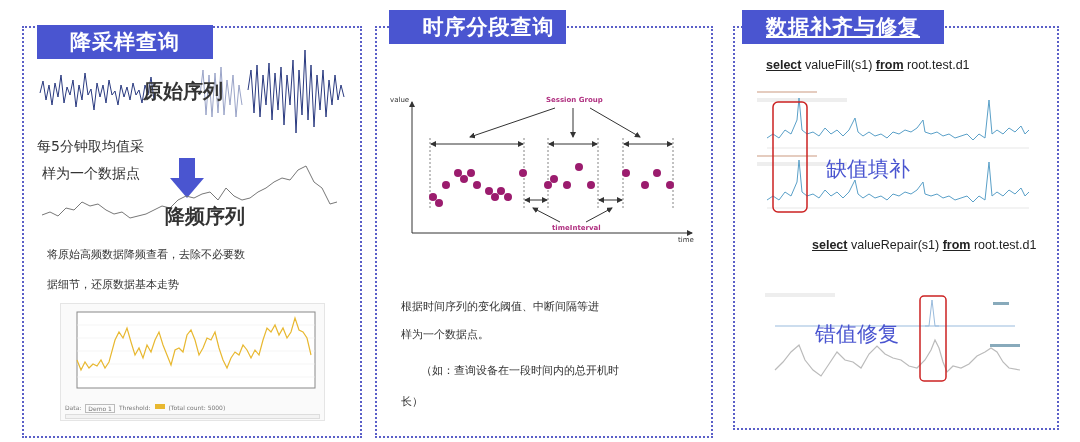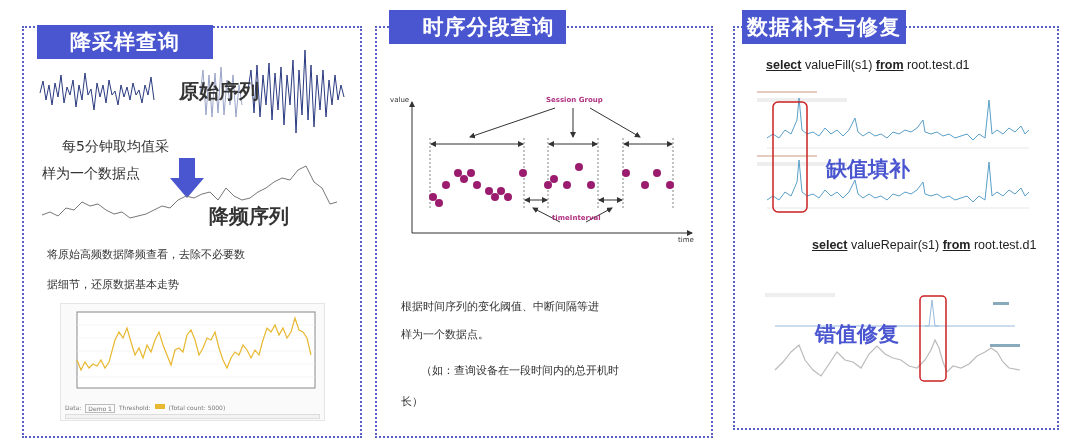--- a/index.html
+++ b/index.html
@@ -5,52 +5,52 @@
   * { box-sizing: border-box; margin: 0; padding: 0; }
   html, body { width: 1080px; height: 442px; background: #ffffff; overflow: hidden; }
   body { position: relative; font-family: "DejaVu Sans", "Liberation Sans", sans-serif; color: #333; }
   .panel { position: absolute; border: 2px dotted #5a5fc8; background: #fff; }
   .title-tab {
     position: absolute; background: #4a55d0; color: #fff; font-weight: bold;
     font-size: 21px; display: flex; align-items: center; justify-content: center;
     letter-spacing: 1px;
   }
   .txt { position: absolute; font-size: 11px; color: #333; line-height: 1.75; }
-  .big-label { position: absolute; font-weight: bold; color: #333; font-size: 20px; margin-left: 36px; }
-  .blue-label { position: absolute; font-weight: bold; color: #4a55d0; font-size: 21px; }
+  .big-label { position: absolute; font-weight: bold; color: #333; font-size: 20px; }
+  .blue-label { position: absolute; font-weight: normal; color: #4a55d0; font-size: 21px; }
   .code { position: absolute; font-family: "Liberation Sans", sans-serif; font-size: 12.5px; color: #222; }
   .code b { font-weight: bold; text-decoration: underline; }
   svg { position: absolute; overflow: visible; }
   .mini-chart { position: absolute; background: #fafafa; border: 1px solid #e5e5e5; }
 </style>
 </head>
 <body>
 
 <div class="panel" style="left:22px;top:26px;width:340px;height:412px;"></div>
 <div class="title-tab" style="left:37px;top:10px;width:176px;height:34px;margin-top:15px;">降采样查询</div>
 
 <svg style="left:40px;top:45px;" width="305" height="95" viewBox="0 0 305 95">
   <polyline fill="none" stroke="#2a3a80" stroke-width="1" points="0,48 3,36 6,55 9,40 12,60 15,38 18,52 21,30 24,58 27,42 30,50 33,35 36,62 39,40 42,55 45,28 48,50 51,44 54,65 57,38 60,52 63,40 66,58 69,35 72,50 75,46 78,60 81,40 84,52 87,42 90,55 93,38 96,50 99,45 102,58 105,40 108,50 111,32 114,55"></polyline>
   <polyline fill="none" stroke="#9aa4c8" stroke-width="1" points="160,50 163,25 166,70 169,30 172,72 175,28 178,68 181,22 184,70 187,35 190,60 193,30 196,72 199,40 202,60"></polyline>
   <polyline fill="none" stroke="#2a3a80" stroke-width="1" points="208,45 211,25 214,68 217,20 220,72 223,30 226,60 229,18 232,75 235,28 238,65 241,22 244,80 247,30 250,60 253,15 256,88 259,25 262,70 265,5 268,75 271,20 274,82 277,30 280,65 283,25 286,72 289,35 292,60 295,30 298,55 301,40 304,52"></polyline>
 </svg>
 <div class="big-label" style="left:143px;top:78px;">原始序列</div>
 
-<div class="txt" style="left:37px;top:134px;font-size:14px;margin-left:25px;">每5分钟取均值采</div>
+<div class="txt" style="left:37px;top:134px;font-size:14px;">每5分钟取均值采</div>
 <div class="txt" style="left:42px;top:161px;font-size:14px;">样为一个数据点</div>
 
 <svg style="left:170px;top:158px;" width="34" height="40" viewBox="0 0 34 40">
   <rect x="9" y="0" width="16" height="20" fill="#4a55d0"></rect>
   <polygon points="0,20 34,20 17,40" fill="#4a55d0"></polygon>
 </svg>
 
 <svg style="left:42px;top:160px;" width="295" height="65" viewBox="0 0 295 65">
   <polyline fill="none" stroke="#777" stroke-width="1" points="0,55 8,52 16,56 24,48 32,50 40,42 48,46 56,44 64,50 72,54 80,52 88,58 96,56 104,54 112,50 120,46 128,48 136,40 144,36 152,38 160,34 168,32 176,40 184,28 192,36 200,40 208,38 216,32 224,28 232,22 240,18 248,20 256,10 264,6 272,22 280,28 288,44 295,42"></polyline>
 </svg>
-<div class="big-label" style="left:138px;top:203px;padding-left:35px;">降频序列</div>
+<div class="big-label" style="left:130px;top:203px;padding-left:35px;">降频序列</div>
 
 <div class="txt" style="left:47px;top:245px;">将原始高频数据降频查看，去除不必要数</div>
 <div class="txt" style="left:47px;top:275px;">据细节，还原数据基本走势</div>
 
 <div class="mini-chart" style="left:60px;top:303px;width:265px;height:118px;">
   <svg style="left:6px;top:6px;" width="250" height="84" viewBox="0 0 250 84">
     <rect x="10" y="2" width="238" height="76" fill="#fff" stroke="#888" stroke-width="1"></rect>
     <g stroke="#eee" stroke-width="0.6">
       <line x1="10" y1="15" x2="248" y2="15"></line>
         <line x1="10" y1="28" x2="248" y2="28"></line>
@@ -129,29 +129,29 @@
       <circle cx="201" cy="95" r="4"></circle>
     <circle cx="236" cy="83" r="4"></circle>
       <circle cx="255" cy="95" r="4"></circle>
       <circle cx="267" cy="83" r="4"></circle>
     <circle cx="280" cy="95" r="4"></circle>
   </g>
 </svg>
 <div style="position:absolute;left:390px;top:96px;font-size:7px;color:#333;">value</div>
 <div style="position:absolute;left:678px;top:236px;font-size:7px;color:#333;">time</div>
 <div style="position:absolute;left:546px;top:96px;font-size:7px;font-weight:bold;color:#b03080;">Session Group</div>
-<div style="position:absolute;left:552px;top:214px;font-size:7px;font-weight:bold;color:#b03080;">timeInterval</div>
+<div style="position:absolute;left:552px;top:224px;font-size:7px;font-weight:bold;color:#b03080;">timeInterval</div>
 
 <div class="txt" style="left:401px;top:297px;">根据时间序列的变化阈值、中断间隔等进</div>
 <div class="txt" style="left:401px;top:325px;">样为一个数据点。</div>
 <div class="txt" style="left:401px;top:361px;margin-left:20px;">（如：查询设备在一段时间内的总开机时</div>
 <div class="txt" style="left:401px;top:392px;">长）</div>
 
 <div class="panel" style="left:733px;top:26px;width:326px;height:404px;"></div>
-<div class="title-tab" style="left:742px;top:10px;width:164px;height:34px;">数据补齐与修复</div>
+<div class="title-tab" style="left:742px;top:10px;width:202px;height:34px;text-decoration:underline;">数据补齐与修复</div>
 
 <div class="code" style="left:766px;top:58px;">
   <b>select</b><span> valueFill(s1) </span><b>from</b><span> root.test.d1</span>
 </div>
 
 <svg style="left:757px;top:90px;" width="272" height="125" viewBox="0 0 272 125">
   <line x1="0" y1="2" x2="60" y2="2" stroke="#dba" stroke-width="1.5"></line>
   <rect x="0" y="8" width="90" height="4" fill="#eee"></rect>
   <line x1="10" y1="58" x2="272" y2="58" stroke="#ccc" stroke-width="0.5"></line>
   <polyline fill="none" stroke="#5aa0c8" stroke-width="1" points="10,48 16,44 22,48 28,40 34,44 40,30 42,8 45,40 50,44 56,42 62,46 68,38 74,44 80,40 86,46 92,40 98,28 101,42 106,46 112,42 118,46 124,44 130,48 136,42 142,44 148,40 154,42 160,38 166,30 168,42 174,44 180,42 186,46 192,44 198,48 204,46 210,44 216,50 222,44 228,48 232,10 235,44 240,40 246,44 252,38 258,42 264,36 268,44 272,40"></polyline>

